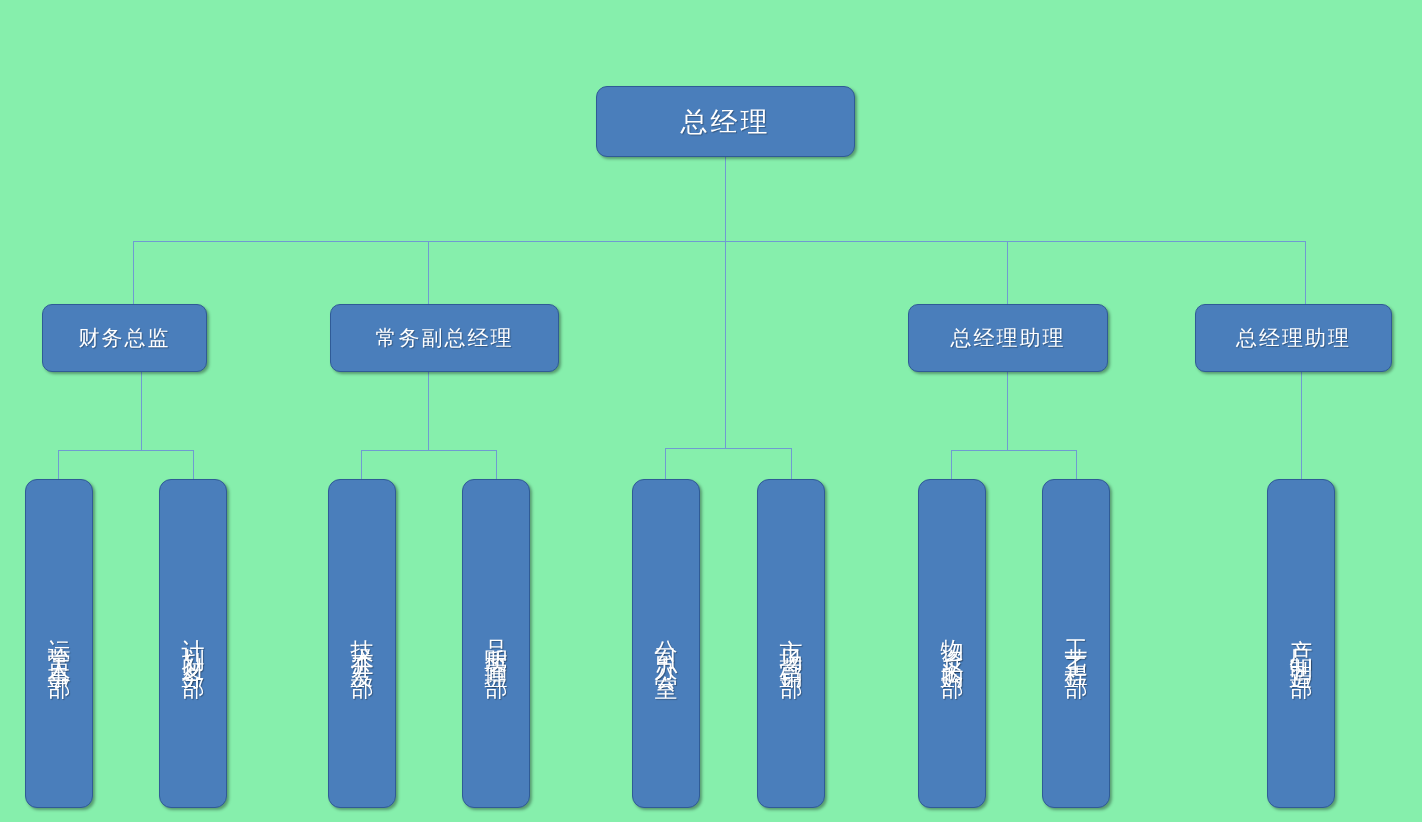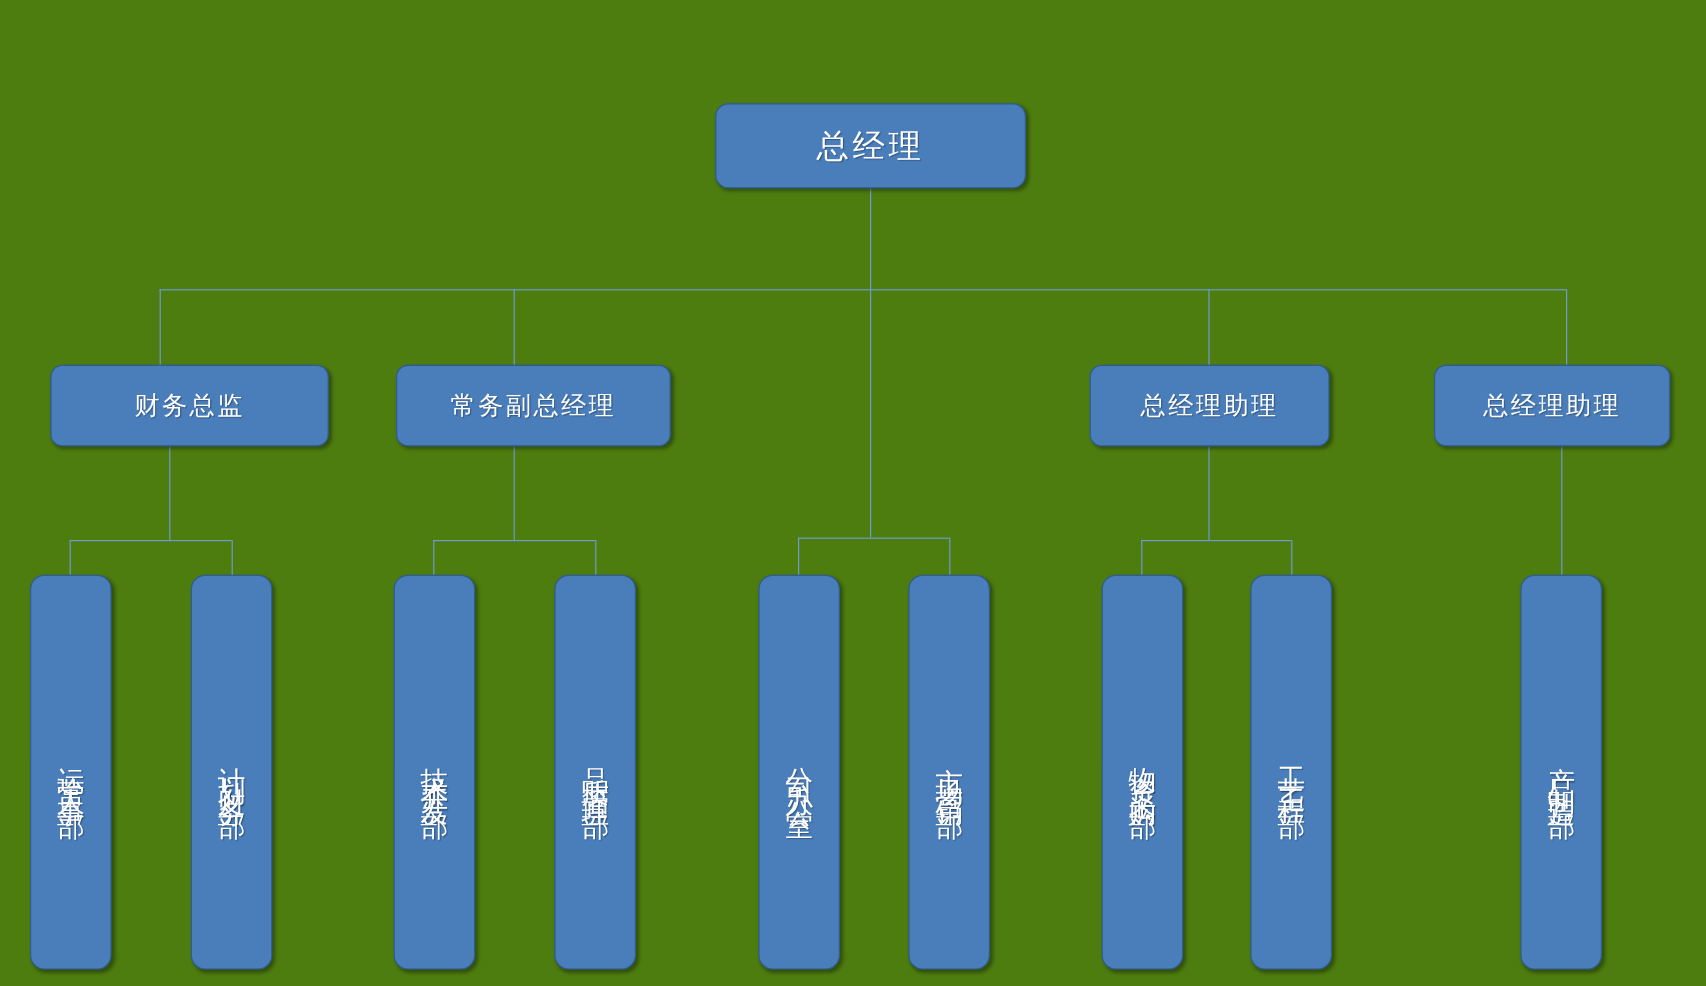--- a/index.html
+++ b/index.html
@@ -7,21 +7,21 @@
     padding: 0;
     background: #ffffff;
   }
   body {
     font-family: "Liberation Serif", "DejaVu Serif", serif;
   }
   #canvas {
     position: relative;
     width: 1422px;
     height: 822px;
-    background: #4d7c0f;
+    background: #86efac;
     overflow: hidden;
   }
   
   .line {
     position: absolute;
     background: #6f9bd1;
   }
   .line.v { width: 1px; }
   .line.h { height: 1px; }
 
@@ -100,21 +100,21 @@
   <div class="line h" style="left:951px; top:450px; width:125px;"></div>
   <div class="line v" style="left:951px; top:450px; height:30px;"></div>
   <div class="line v" style="left:1076px; top:450px; height:30px;"></div>
 
   <div class="line v" style="left:1301px; top:372px; height:108px;"></div>
 
   <div class="node root" style="left:596px; top:86px; width:259px; height:71px;">
     <span>总经理</span>
   </div>
 
-  <div class="node lvl2" style="left:42px; top:304px; width:232px; height:68px;">
+  <div class="node lvl2" style="left:42px; top:304px; width:165px; height:68px;">
     <span>财务总监</span>
   </div>
 
   <div class="node lvl2" style="left:330px; top:304px; width:229px; height:68px;">
     <span>常务副总经理</span>
   </div>
 
   <div class="node lvl2" style="left:908px; top:304px; width:200px; height:68px;">
     <span>总经理助理</span>
   </div>

